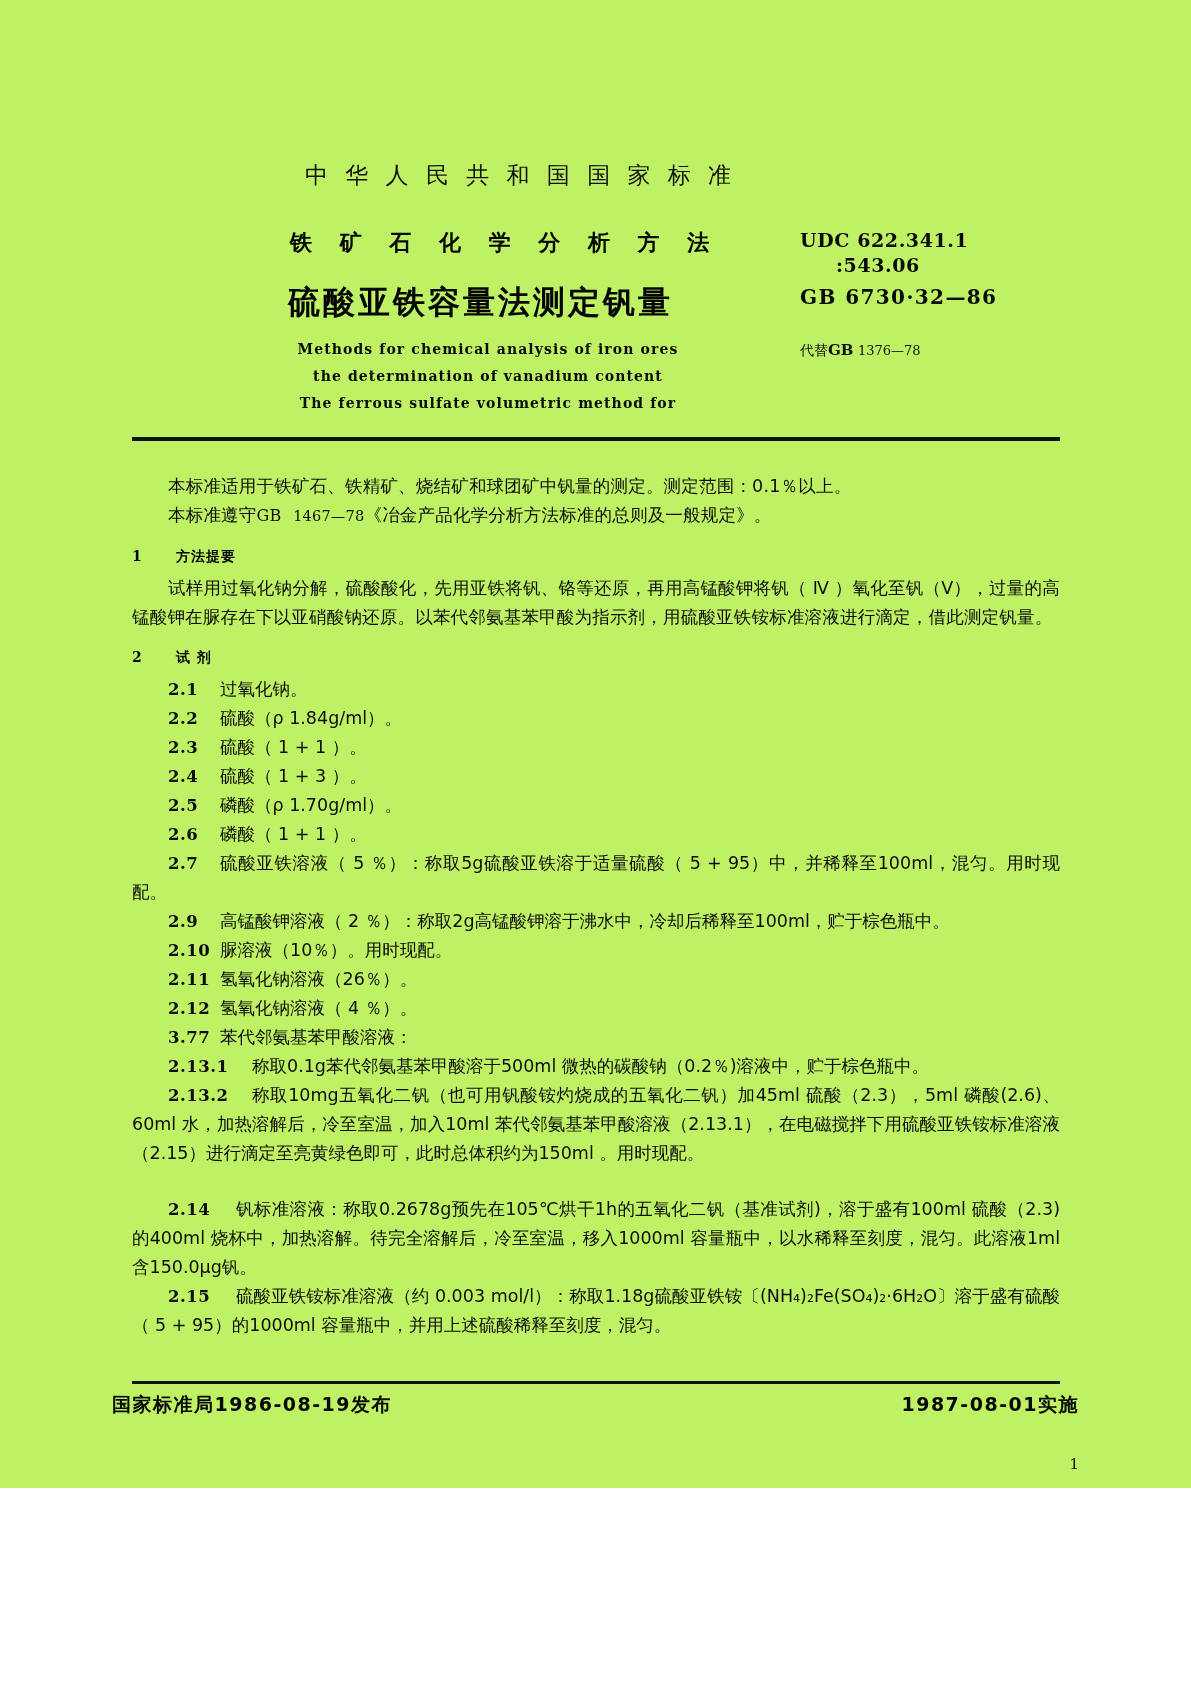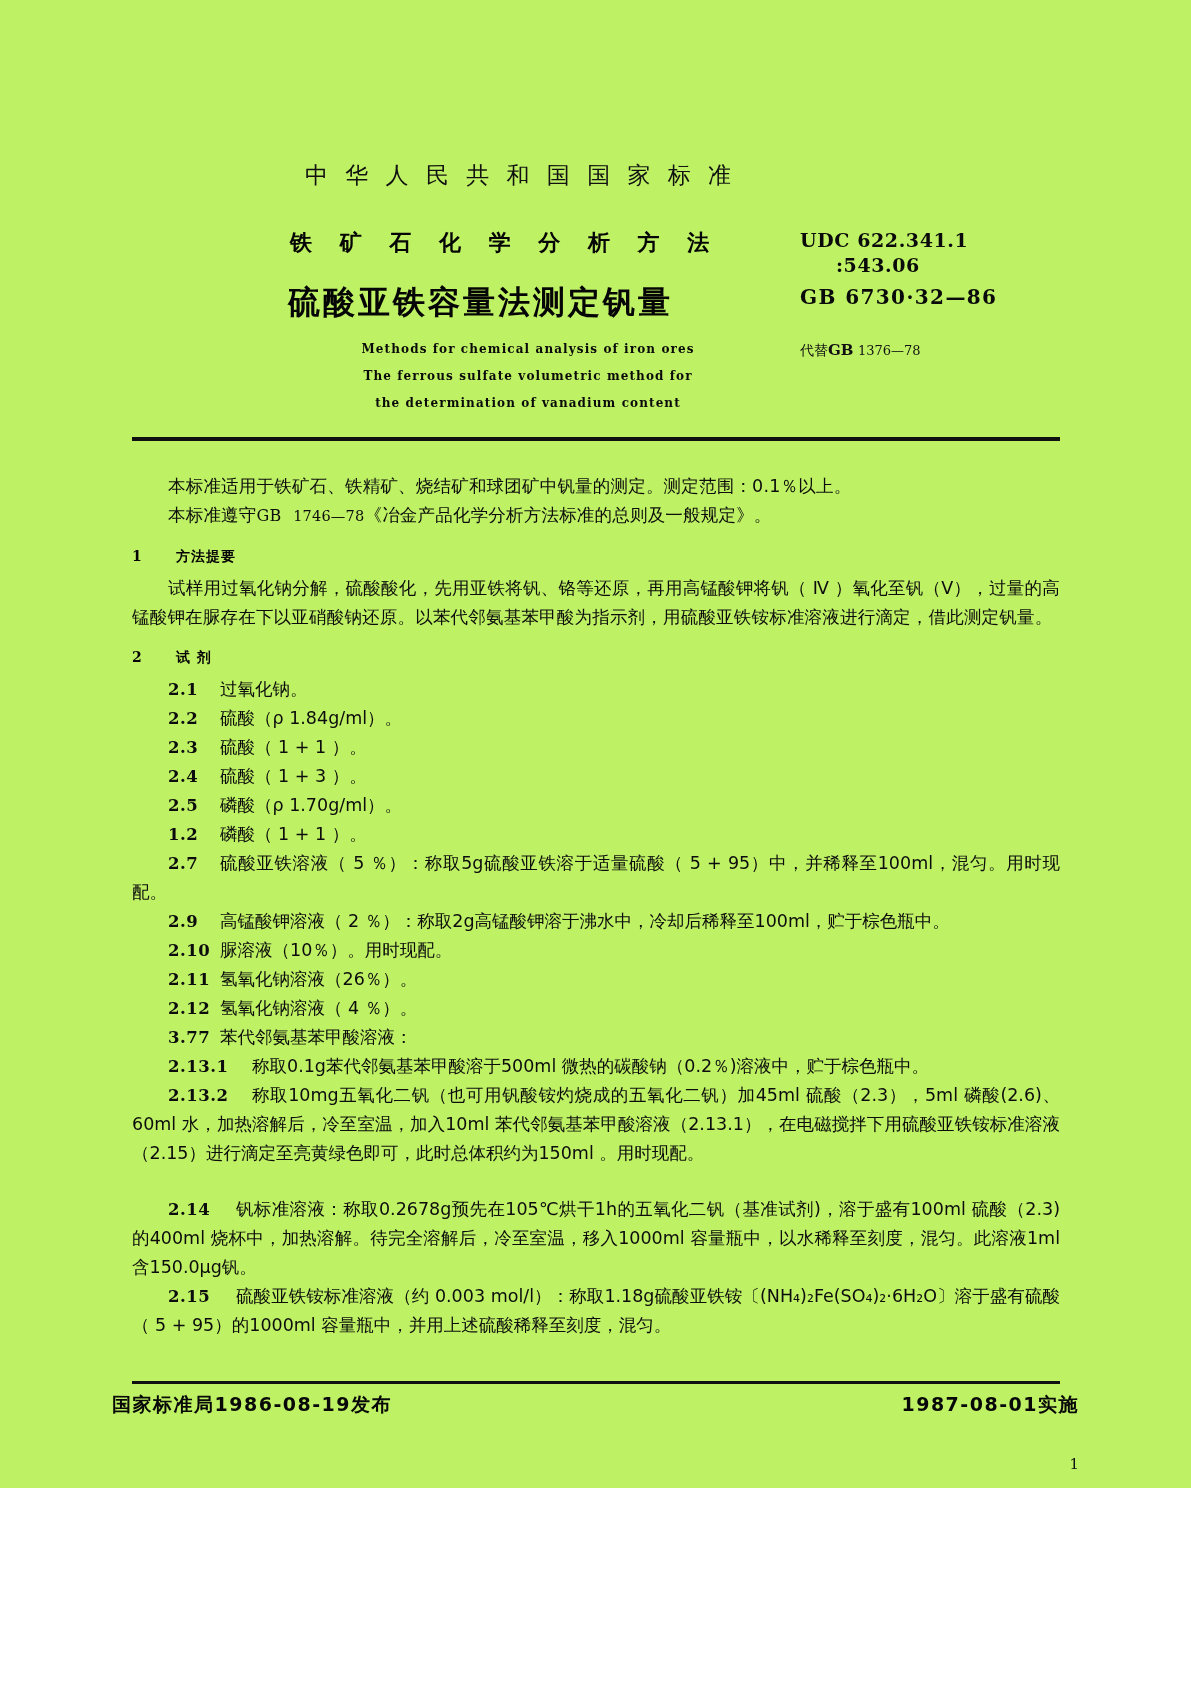--- a/index.html
+++ b/index.html
@@ -58,25 +58,24 @@
     white-space: nowrap;
   }
 
   .title-en {
     position: absolute;
     left: 238px;
     top: 336px;
     width: 500px;
     font-family: "DejaVu Serif", "Liberation Serif", serif;
     font-weight: 700;
-    font-size: 12px;
+    font-size: 14px;
     line-height: 27px;
     color: #0a0a0a;
     text-align: center;
-    margin-left: 40px;
   }
   .title-en div { letter-spacing: 1.1px; white-space: nowrap; }
 
   .udc {
     position: absolute;
     left: 800px;
     top: 228px;
     width: 200px;
     font-family: "DejaVu Serif", "Liberation Serif", serif;
     font-weight: 700;
@@ -219,42 +218,42 @@
 
 <div class="page">
 
   <div class="hdr-natl">中 华 人 民 共 和 国 国 家 标 准</div>
 
   <div class="title-cn-1">铁 矿 石 化 学 分 析 方 法</div>
   <div class="title-cn-2">硫酸亚铁容量法测定钒量</div>
 
   <div class="title-en">
     <div>Methods for chemical analysis of iron ores</div>
+    <div>the determination of vanadium content</div>
     <div>The ferrous sulfate volumetric method for</div>
-    <div>the determination of vanadium content</div>
   </div>
 
   <div class="udc">
     <div>UDC 622.341.1</div>
     <div class="line2">:543.06</div>
   </div>
 
   <div class="gbno">GB 6730·32—86</div>
 
   <div class="replaces">
     <span>代替</span><span class="gb">GB</span>&nbsp;<span class="num">1376—78</span>
   </div>
 
   <div class="rule-top"></div>
 
   <div class="body">
 
     <p class="para lead-in">本标准适用于铁矿石、铁精矿、烧结矿和球团矿中钒量的测定。测定范围：0.1％以上。</p>
 
-    <p class="para lead-in"><span>本标准遵守</span><span class="num-l">GB</span>&nbsp;&nbsp;<span class="sm">1746—78</span><span>《冶金产品化学分析方法标准的总则及一般规定》。</span></p>
+    <p class="para lead-in"><span>本标准遵守</span><span class="num-l">GB</span>&nbsp;&nbsp;<span class="sm">1467—78</span><span>《冶金产品化学分析方法标准的总则及一般规定》。</span></p>
 
     <div class="sec-head">
       <span class="num">1</span><span>方法提要</span>
     </div>
 
     <p class="para indent2">试样用过氧化钠分解，硫酸酸化，先用亚铁将钒、铬等还原，再用高锰酸钾将钒（ Ⅳ ）氧化至钒（Ⅴ），过量的高锰酸钾在脲存在下以亚硝酸钠还原。以苯代邻氨基苯甲酸为指示剂，用硫酸亚铁铵标准溶液进行滴定，借此测定钒量。</p>
 
     <div class="sec-head">
       <span class="num">2</span><span>试 剂</span>
     </div>
@@ -273,21 +272,21 @@
     </div>
     <div class="item">
       <span class="inum">2.4</span>
       <span class="cont">硫酸（ 1 + 3 ）。</span>
     </div>
     <div class="item">
       <span class="inum">2.5</span>
       <span class="cont">磷酸（ρ 1.70g/ml）。</span>
     </div>
     <div class="item">
-      <span class="inum">1.2</span>
+      <span class="inum">2.6</span>
       <span class="cont">磷酸（ 1 + 1 ）。</span>
     </div>
 
     <div class="item hang" style="padding-left:88px;">
       <span class="inum">2.7</span>
       <span class="cont" style="margin-left:-88px;display:block;text-indent:88px;">硫酸亚铁溶液（ 5 ％）：称取5g硫酸亚铁溶于适量硫酸（ 5 + 95）中，并稀释至100ml，混匀。用时现配。</span>
     </div>
 
     <div class="item">
       <span class="inum">2.9</span>

